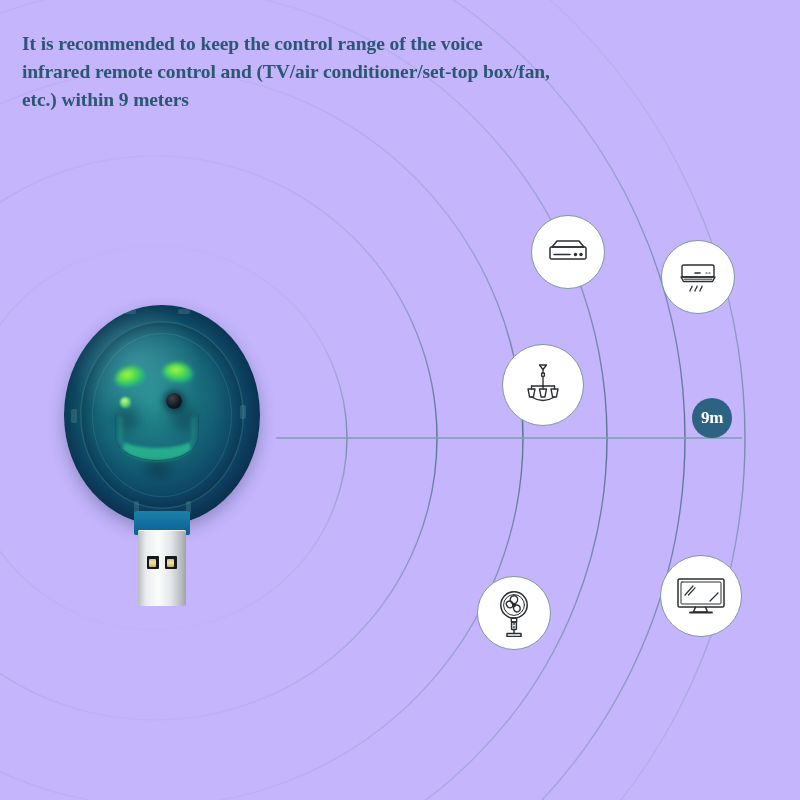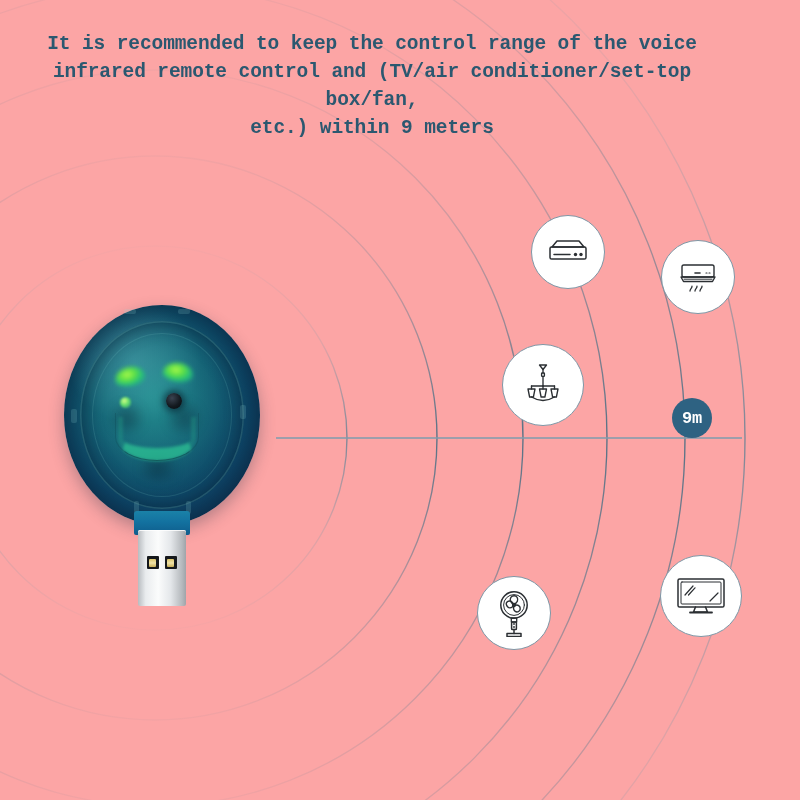--- a/index.html
+++ b/index.html
@@ -5,24 +5,23 @@
 <style>
   html, body {
     margin: 0;
     padding: 0;
     background: #ffffff;
   }
   #stage {
     position: relative;
     width: 800px;
     height: 800px;
-    background: #fca5a5;
+    background: #c4b5fd;
     overflow: hidden;
-    font-family: Liberation Mono, monospace;
-    text-align: center;
+    font-family: Liberation Serif, serif;
   }
 
   
   #headline {
     position: absolute;
     left: 22px;
     top: 30px;
     width: 700px;
     font-size: 19.5px;
     font-weight: bold;
@@ -62,20 +61,21 @@
     border-radius: 50%;
     background: #2e6282;
     color: #ffffff;
     font-size: 17px;
     font-weight: bold;
     display: flex;
     align-items: center;
     justify-content: center;
     z-index: 35;
     letter-spacing: -0.3px;
+    margin-left: 20px;
   }
 
   
   #dongle {
     position: absolute;
     left: 58px;
     top: 305px;
     width: 200px;
     height: 310px;
     z-index: 30;

